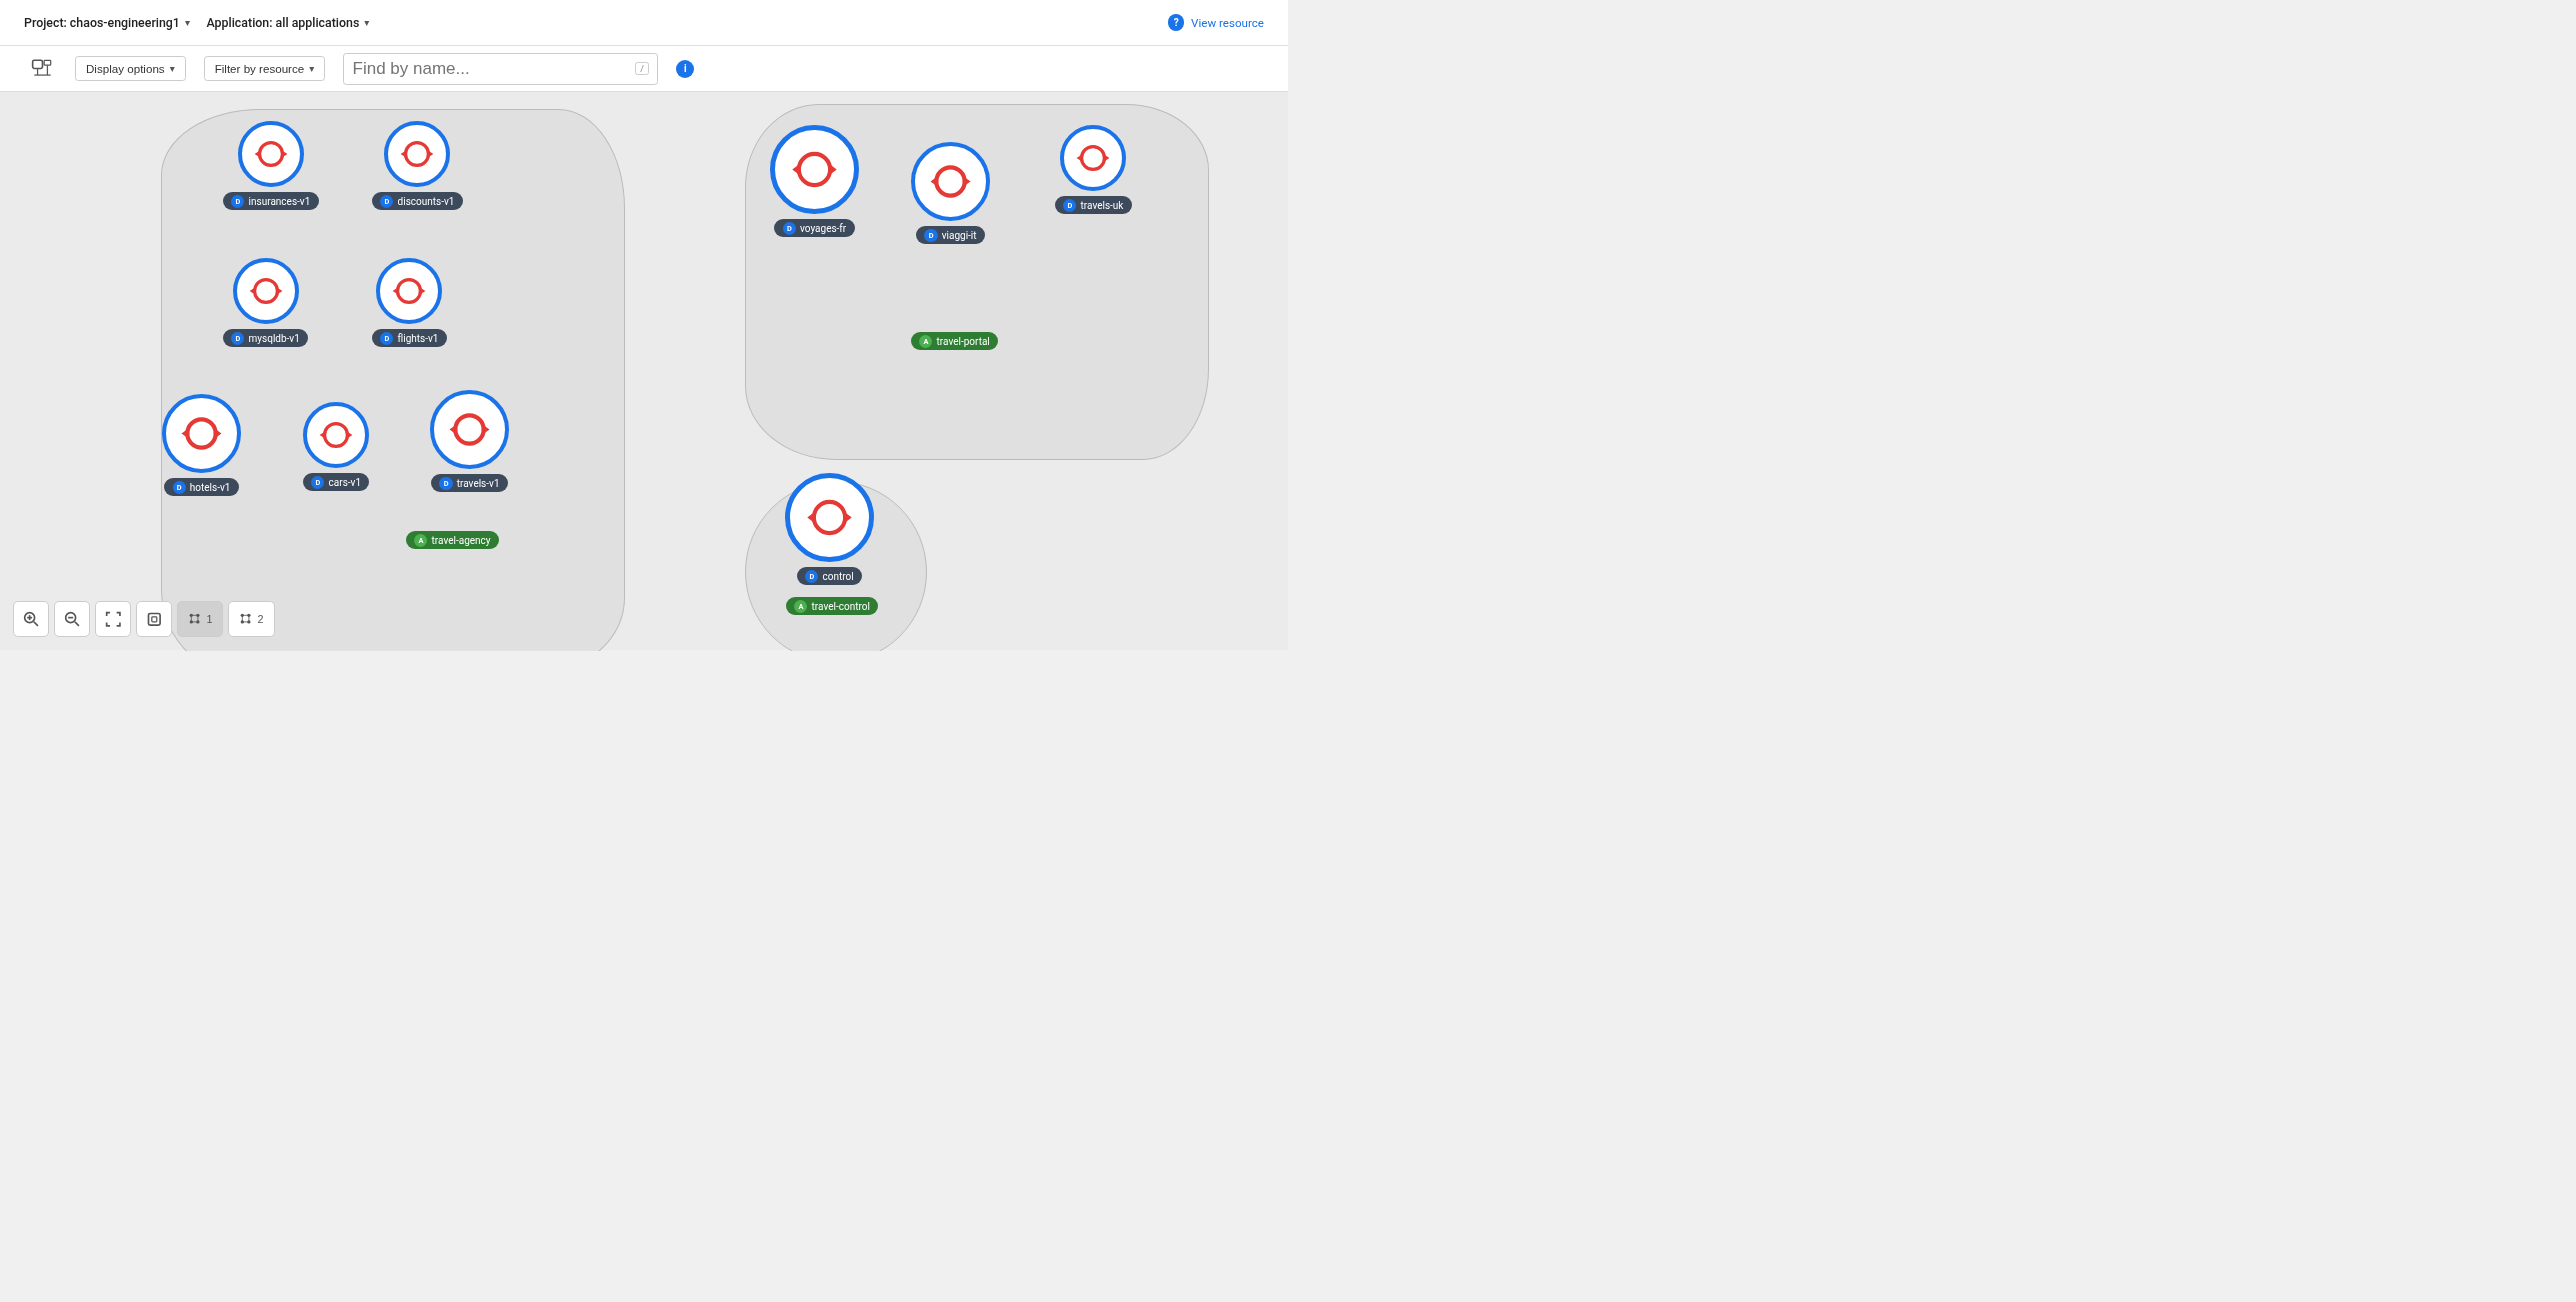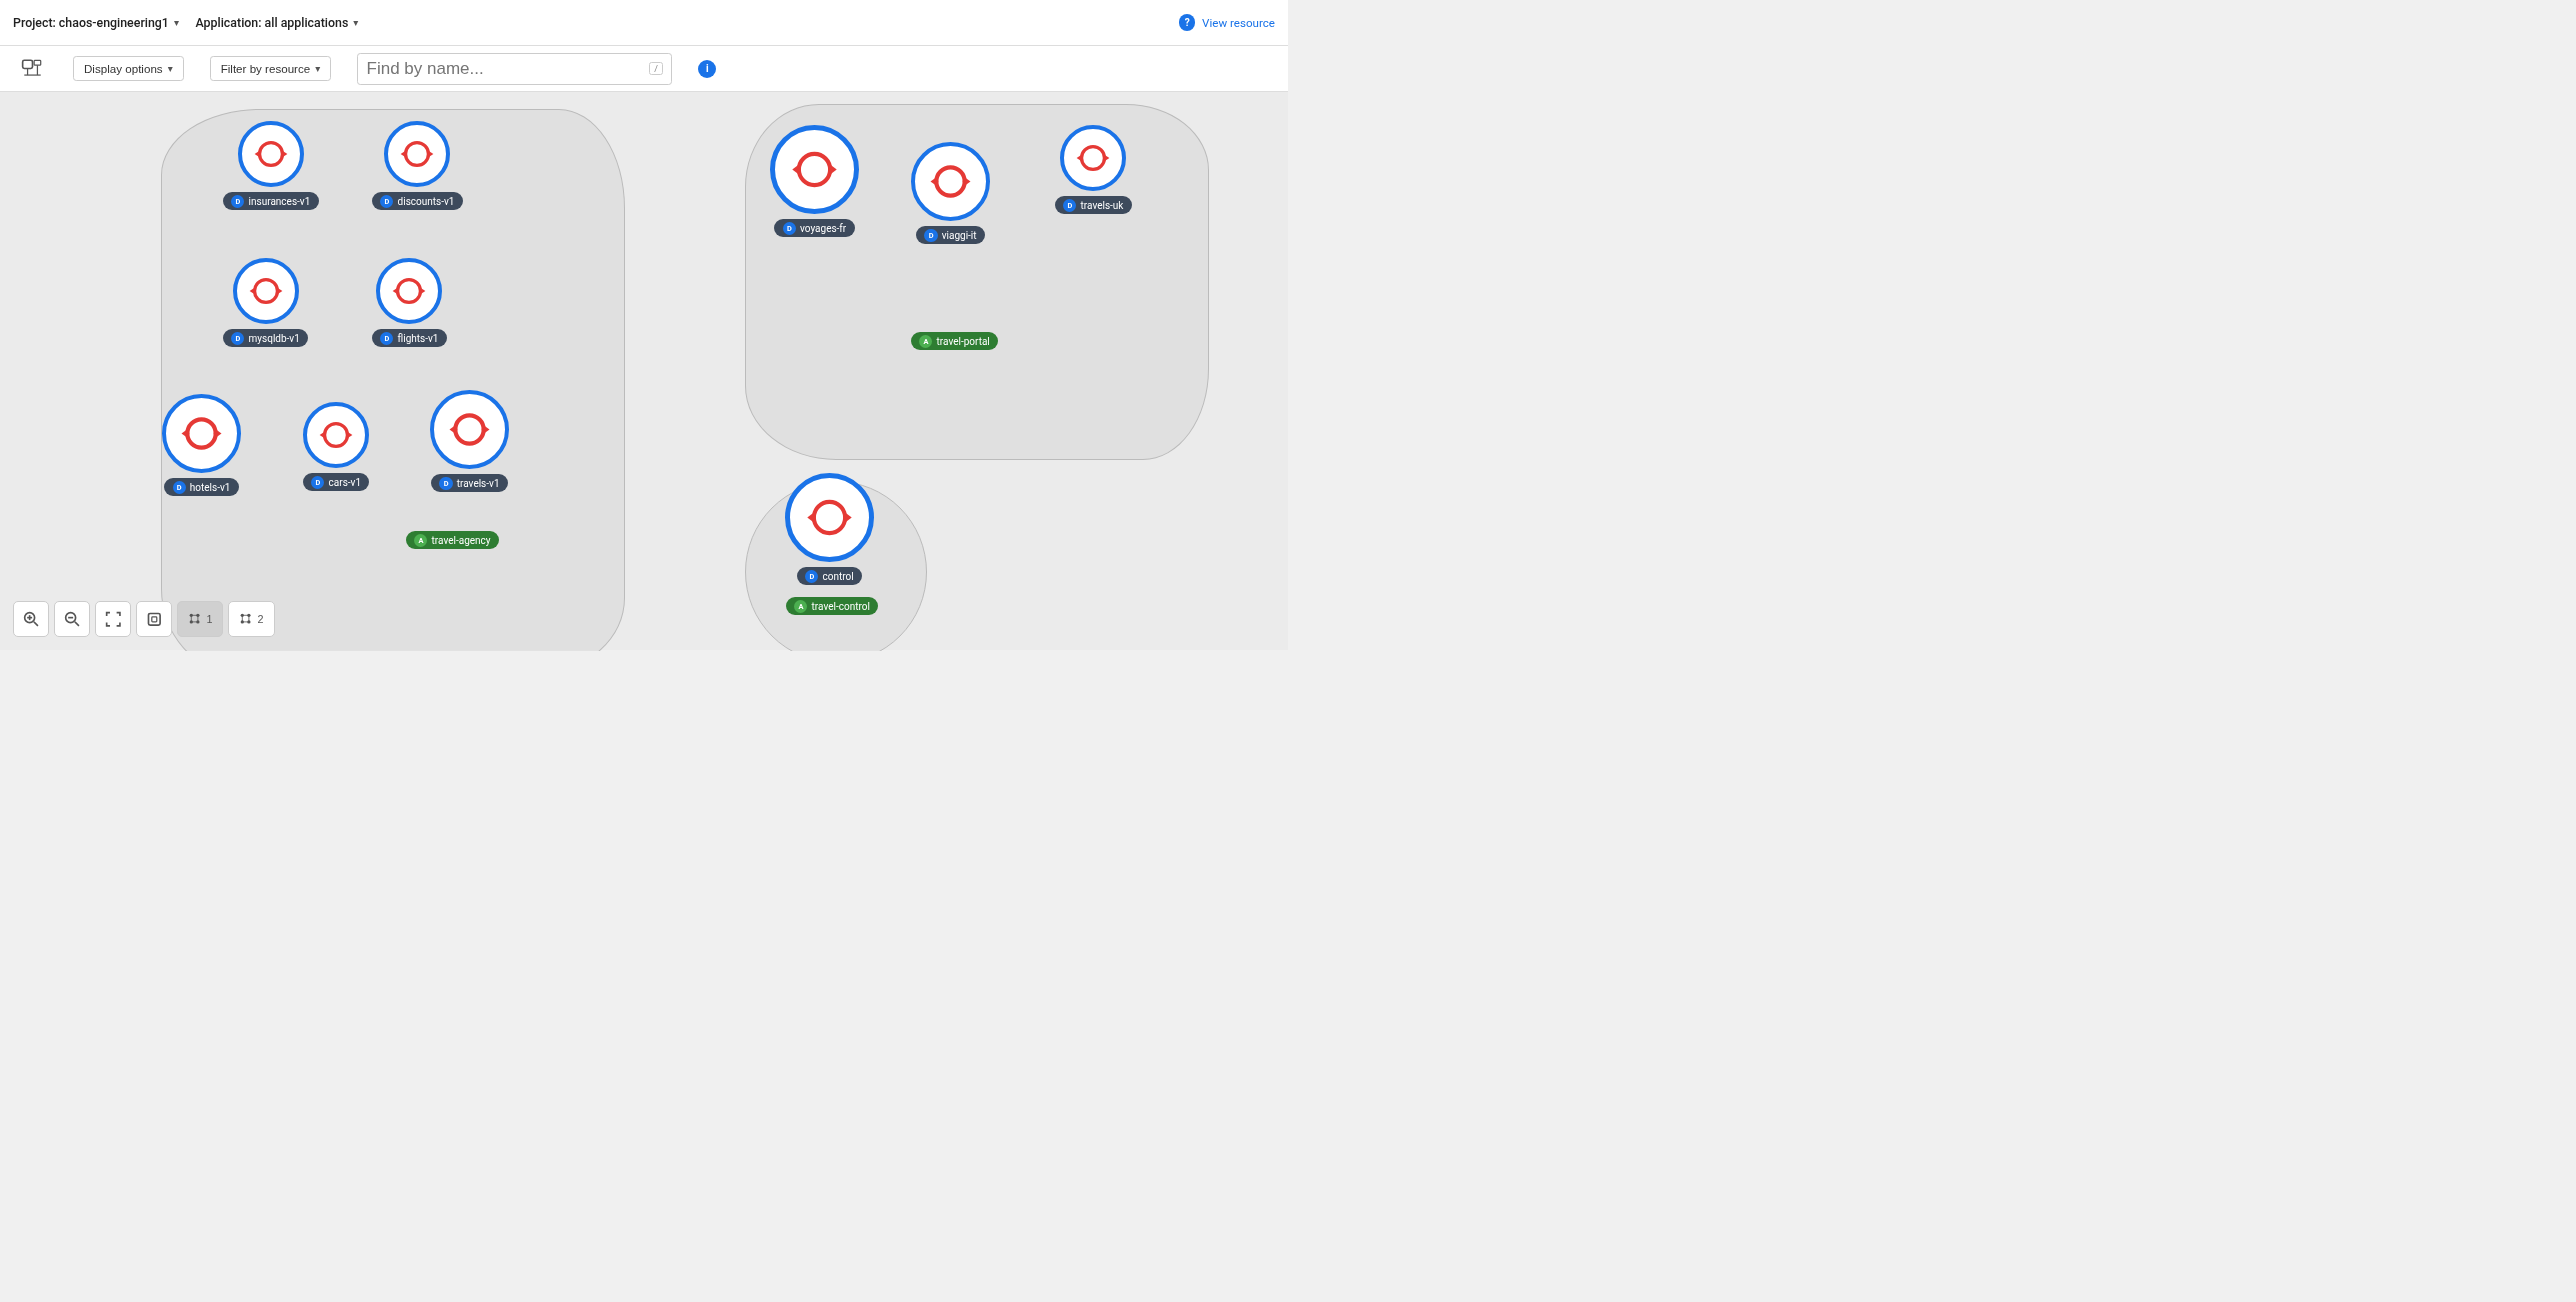--- a/index.html
+++ b/index.html
@@ -4,21 +4,21 @@
   <style>
     * { box-sizing: border-box; margin: 0; padding: 0; }
     body { font-family: -apple-system, BlinkMacSystemFont, 'Segoe UI', Roboto, sans-serif; background: #f0f0f0; width: 1288px; height: 651px; overflow: hidden; }
 
     
     .top-bar {
       background: white;
       border-bottom: 0.8px solid #ddd;
       display: flex;
       align-items: center;
-      padding: 0 13px;
+      padding: 0 24px;
       height: 46px;
       justify-content: space-between;
     }
     .top-bar-left {
       display: flex;
       align-items: center;
       gap: 16.6px;
     }
     .project-selector, .app-selector {
       display: flex;
@@ -53,23 +53,23 @@
       font-size: 10px;
       font-weight: bold;
     }
 
     
     .toolbar {
       background: white;
       border-bottom: 0.8px solid #ddd;
       display: flex;
       align-items: center;
-      padding: 0 17px;
+      padding: 0 27px;
       height: 46px;
-      gap: 26px;
+      gap: 18px;
     }
     .toolbar-icon {
       width: 30px;
       height: 30px;
       display: flex;
       align-items: center;
       justify-content: center;
       color: #555;
     }
     .toolbar-btn {

